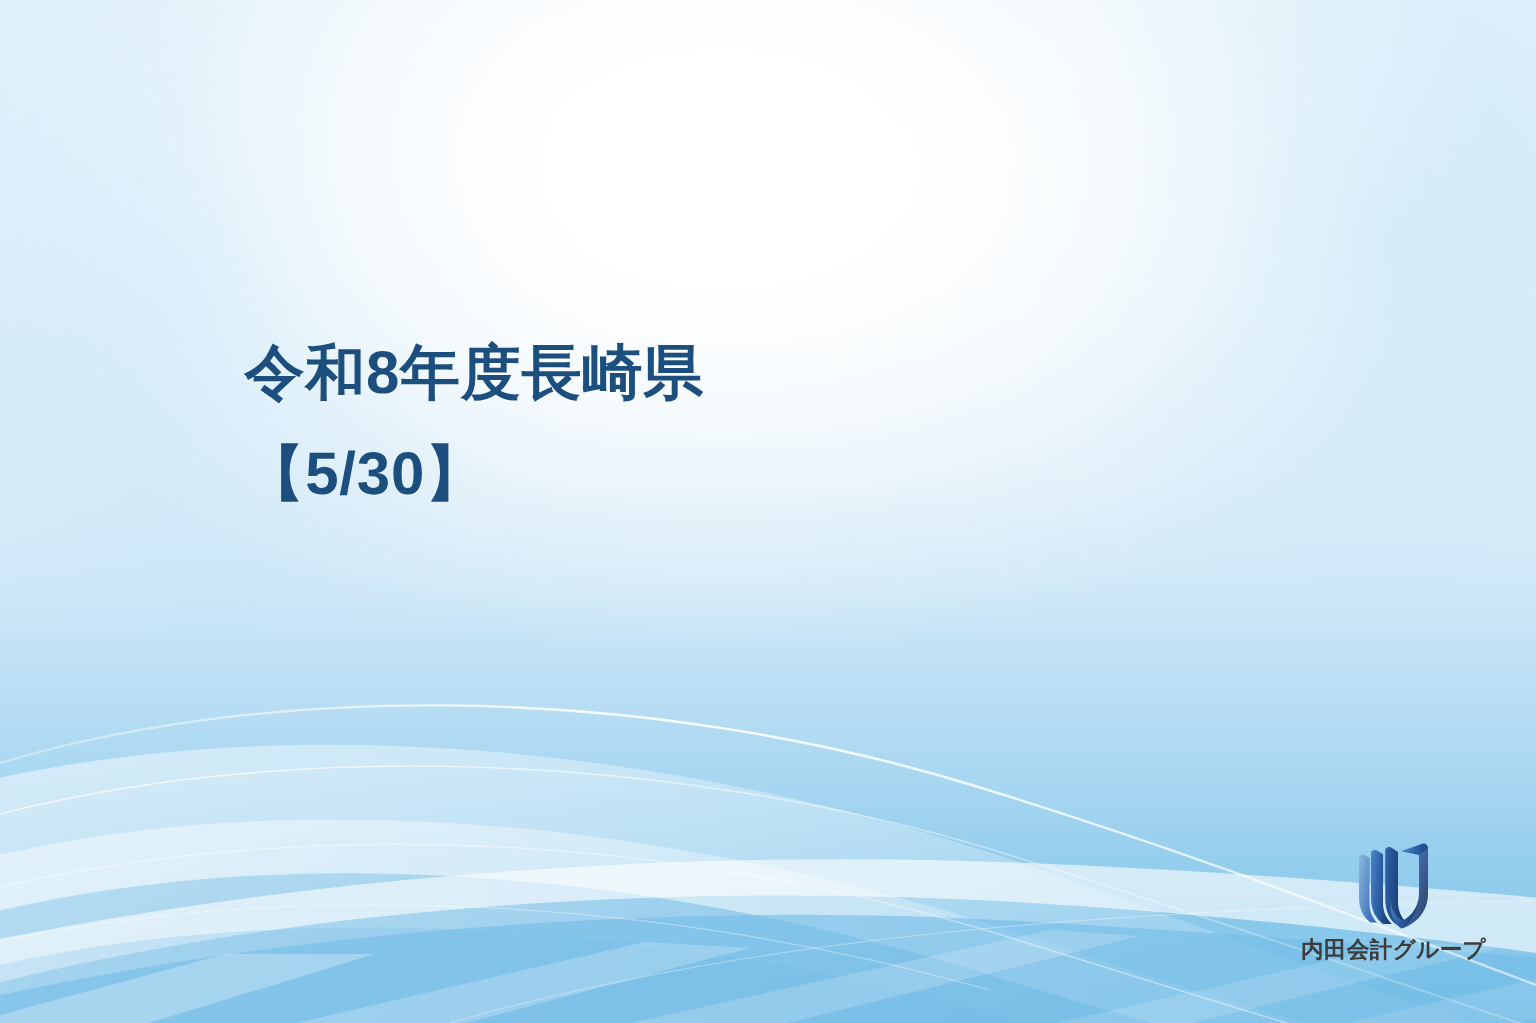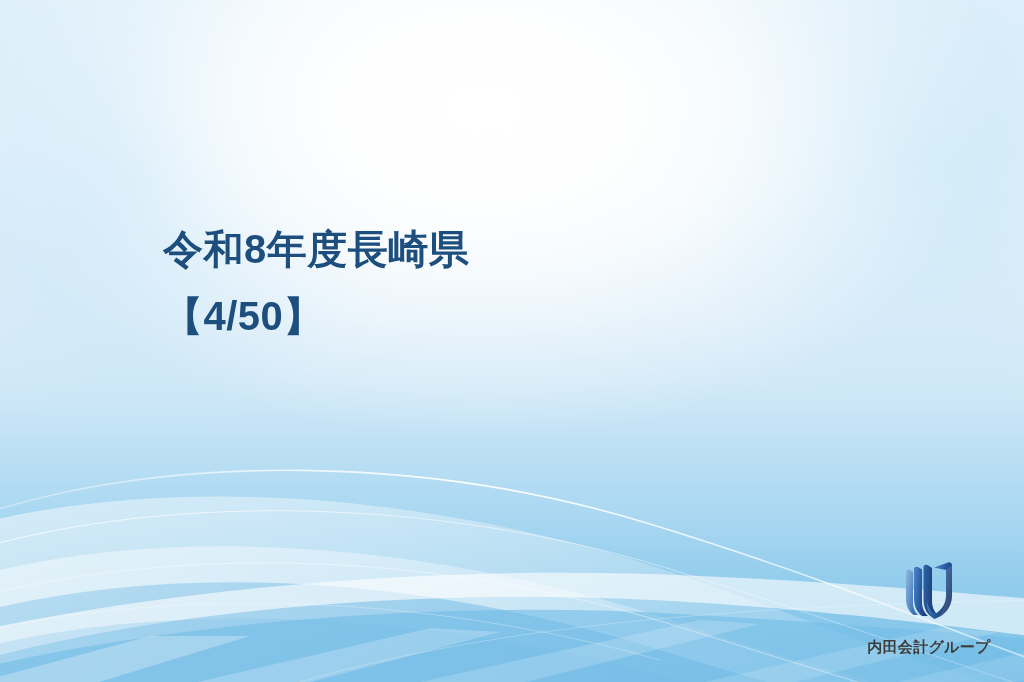--- a/index.html
+++ b/index.html
@@ -108,21 +108,21 @@
   .logo-mark {
     position: absolute;
     left: 38px;
     top: 0;
     width: 66px;
     height: 66px;
   }
   .logo-text {
     position: absolute;
     left: 0;
-    top: 80px;
+    top: 66px;
     width: 142px;
     text-align: center;
     font-size: 15px;
     font-weight: bold;
     color: #3c3c3c;
     letter-spacing: 0.3px;
     white-space: nowrap;
   }
 </style>
 </head>
@@ -192,21 +192,21 @@
 
     <path d="M -20,515 C 170,452 430,456 650,524 C 820,576 950,630 1044,664" fill="none" stroke="url(#hair)" stroke-width="1.6"></path>
     <path d="M -20,548 C 180,492 440,500 660,566 C 830,618 960,666 1044,692" fill="none" stroke="url(#hair2)" stroke-width="1"></path>
     <path d="M -20,596 C 200,542 450,556 670,624 C 830,674 960,714 1044,736" fill="none" stroke="#ffffff" stroke-width="0.9" opacity="0.45"></path>
     <path d="M -20,632 C 190,584 440,598 660,660" fill="none" stroke="#ffffff" stroke-width="0.8" opacity="0.35"></path>
     <path d="M 300,682 C 480,630 700,606 1044,600" fill="none" stroke="#ffffff" stroke-width="0.8" opacity="0.30"></path>
   </svg>
 
   <div class="title-block">
     <div class="title-line">令和8年度長崎県</div>
-    <div class="title-line">【4/50】</div>
+    <div class="title-line">【5/30】</div>
   </div>
 
   <div class="logo">
     <svg class="logo-mark" viewBox="0 0 66 66">
       <defs>
         <linearGradient id="lgA" x1="0" y1="0" x2="1" y2="0.3">
           <stop offset="0" stop-color="#4f86c4"></stop>
           <stop offset="0.5" stop-color="#2c5fa6"></stop>
           <stop offset="1" stop-color="#1b3d78"></stop>
         </linearGradient>

